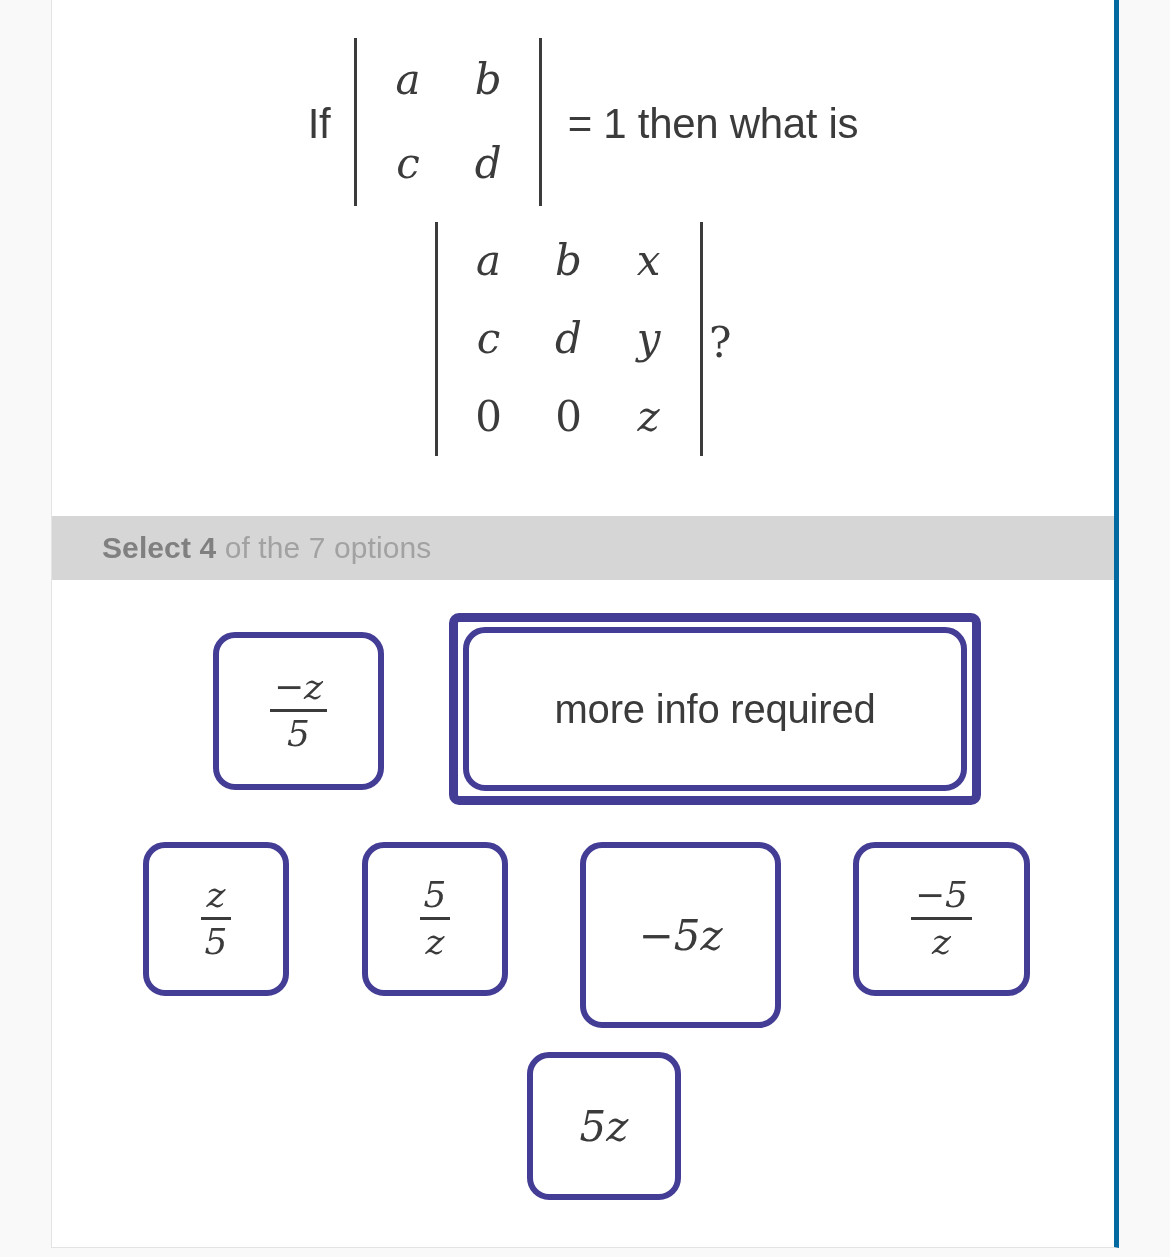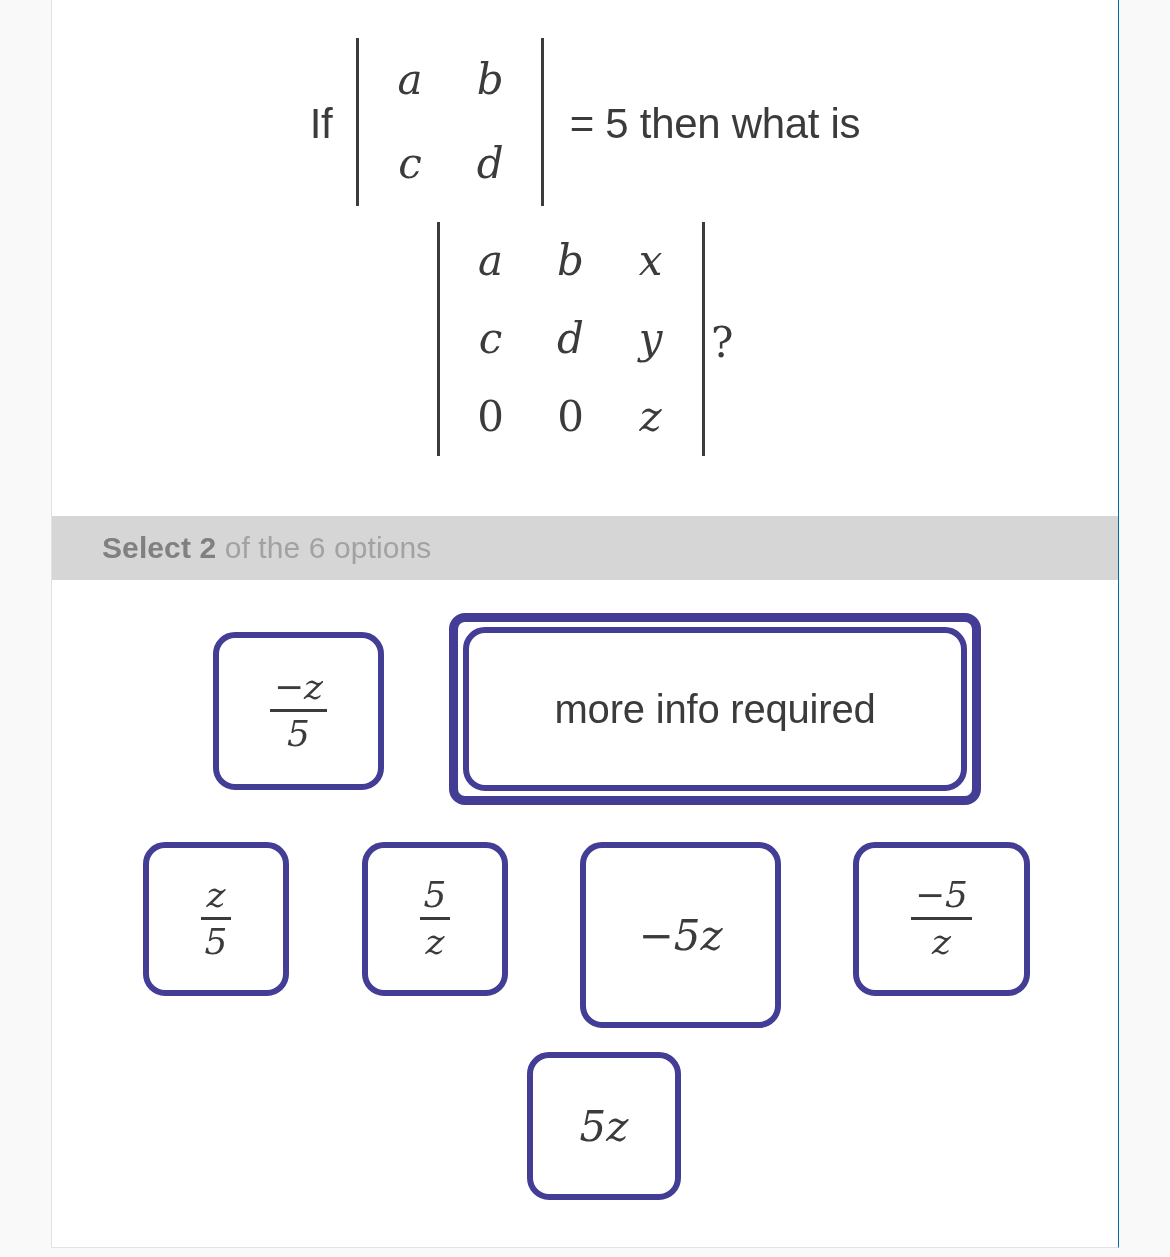--- a/index.html
+++ b/index.html
@@ -15,21 +15,21 @@
   }
 
   .page-shell {
     position: absolute;
     left: 51px;
     top: 0;
     width: 1068px;
     height: 1248px;
     background: #ffffff;
     border-left: 1px solid #e3e3e3;
-    border-right: 1px solid #0369a1;
+    border-right: 5px solid #0369a1;
     border-bottom: 1px solid #e3e3e3;
     box-sizing: border-box;
   }
 
   
   .stem {
     width: 100%;
     height: 516px;
     box-sizing: border-box;
     background: #ffffff;
@@ -171,21 +171,21 @@
     border: 6px solid #443d95;
     border-radius: 22px;
     display: flex;
     align-items: center;
     justify-content: center;
     cursor: pointer;
   }
 
   .opt.selected {
     border: 9px solid #443d95;
-    border-radius: 16px;
+    border-radius: 10px;
     padding: 5px;
   }
   .opt.selected .inner {
     width: 100%;
     height: 100%;
     box-sizing: border-box;
     border: 6px solid #443d95;
     border-radius: 22px;
     background: #ffffff;
     display: flex;
@@ -257,21 +257,21 @@
             <td>b</td>
           </tr>
           <tr>
             <td>c</td>
             <td>d</td>
           </tr>
         </tbody>
           </table>
       </span>
 
-      <span class="txt tail-word inline-mid">= 5 then what is</span>
+      <span class="txt tail-word inline-mid">= 1 then what is</span>
     </div>
 
     <div class="stem-line2">
       <span class="det det3 inline-mid">
         <table>
           <tbody>
               <tr>
             <td>a</td>
             <td>b</td>
             <td>x</td>
@@ -287,21 +287,21 @@
             <td>z</td>
           </tr>
         </tbody>
           </table>
       </span>
       <span class="qmark">?</span>
     </div>
   </div>
 
   <div class="select-bar">
-    <span class="select-bar-text"><span class="strong">Select 2</span><span> of the 6 options</span></span>
+    <span class="select-bar-text"><span class="strong">Select 4</span><span> of the 7 options</span></span>
   </div>
 
   <div class="options">
 
     <div class="opt" id="opt0">
       <span class="frac">
         <span class="num">−z</span>
         <span class="bar"></span>
         <span class="den">5</span>
       </span>

